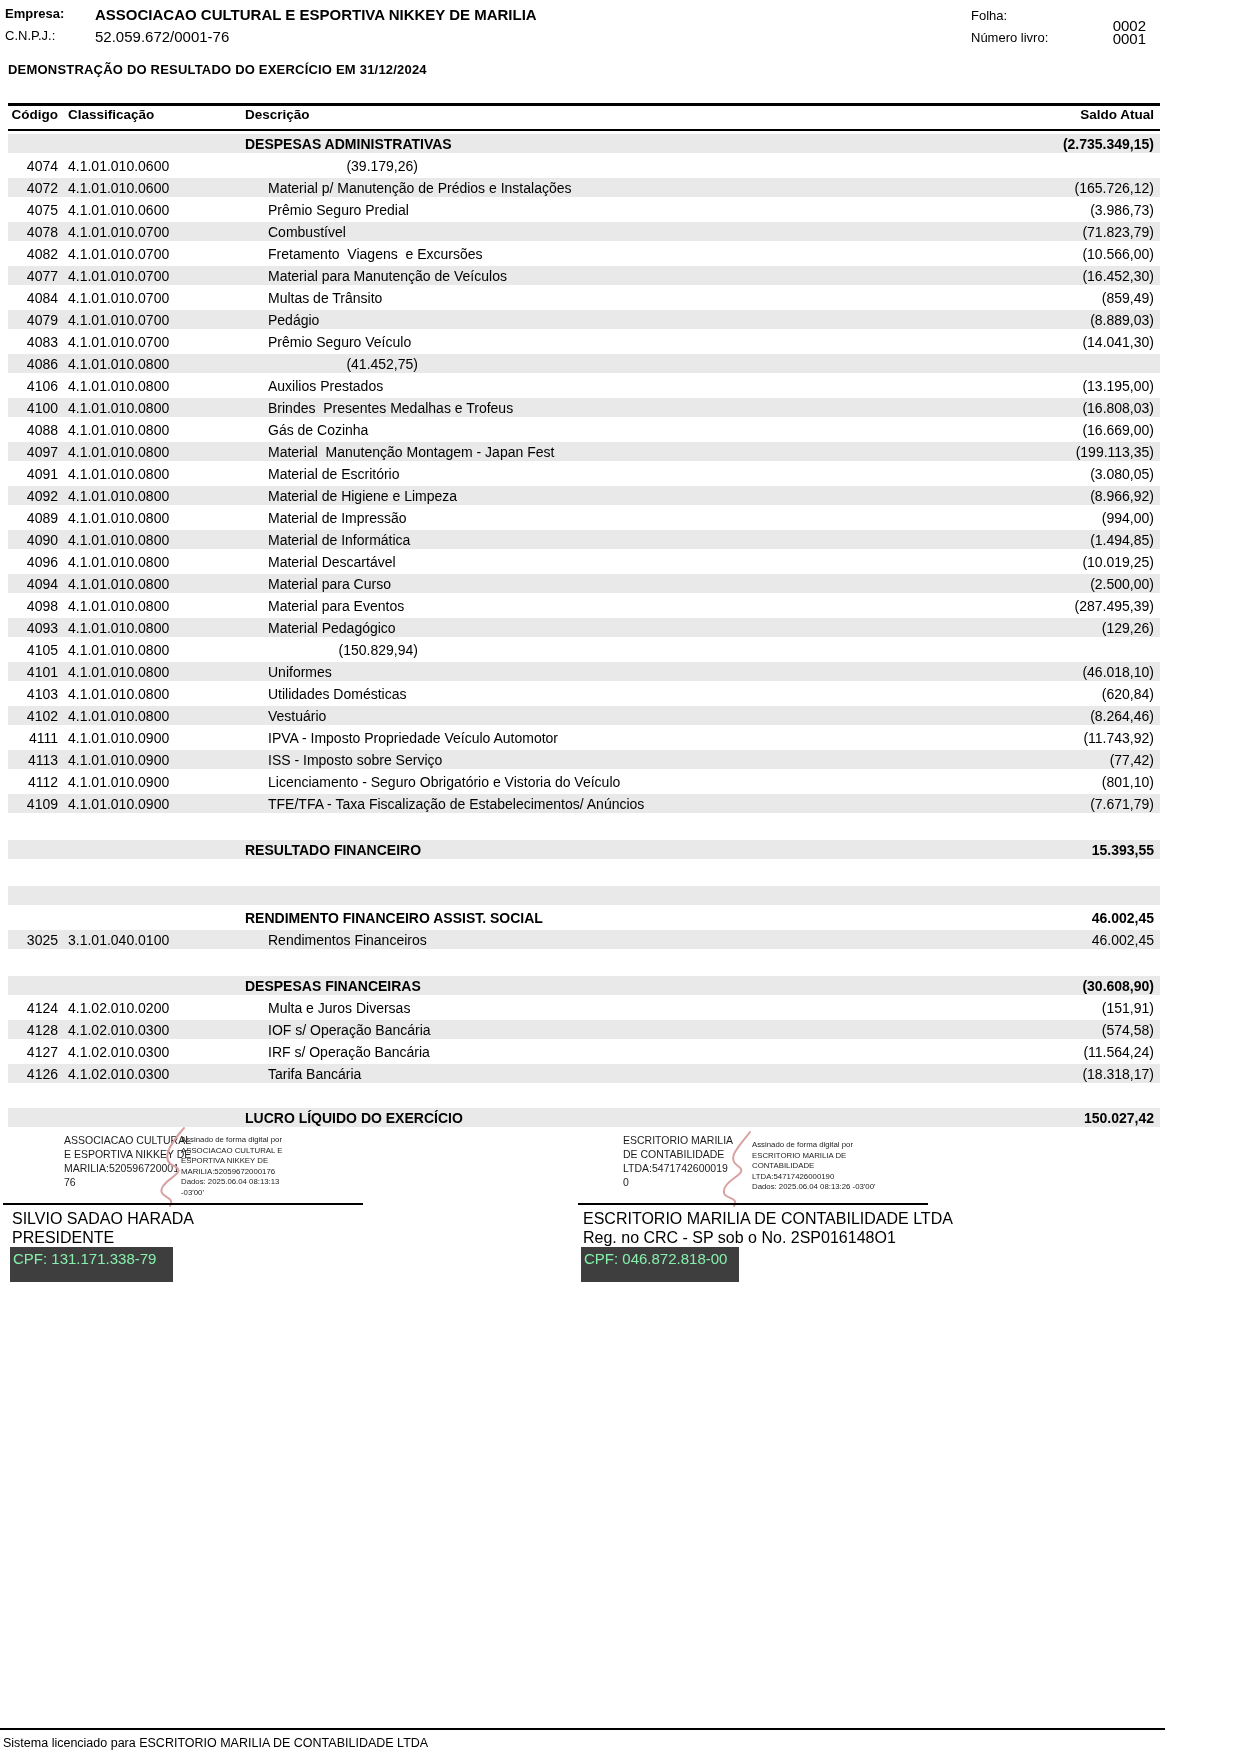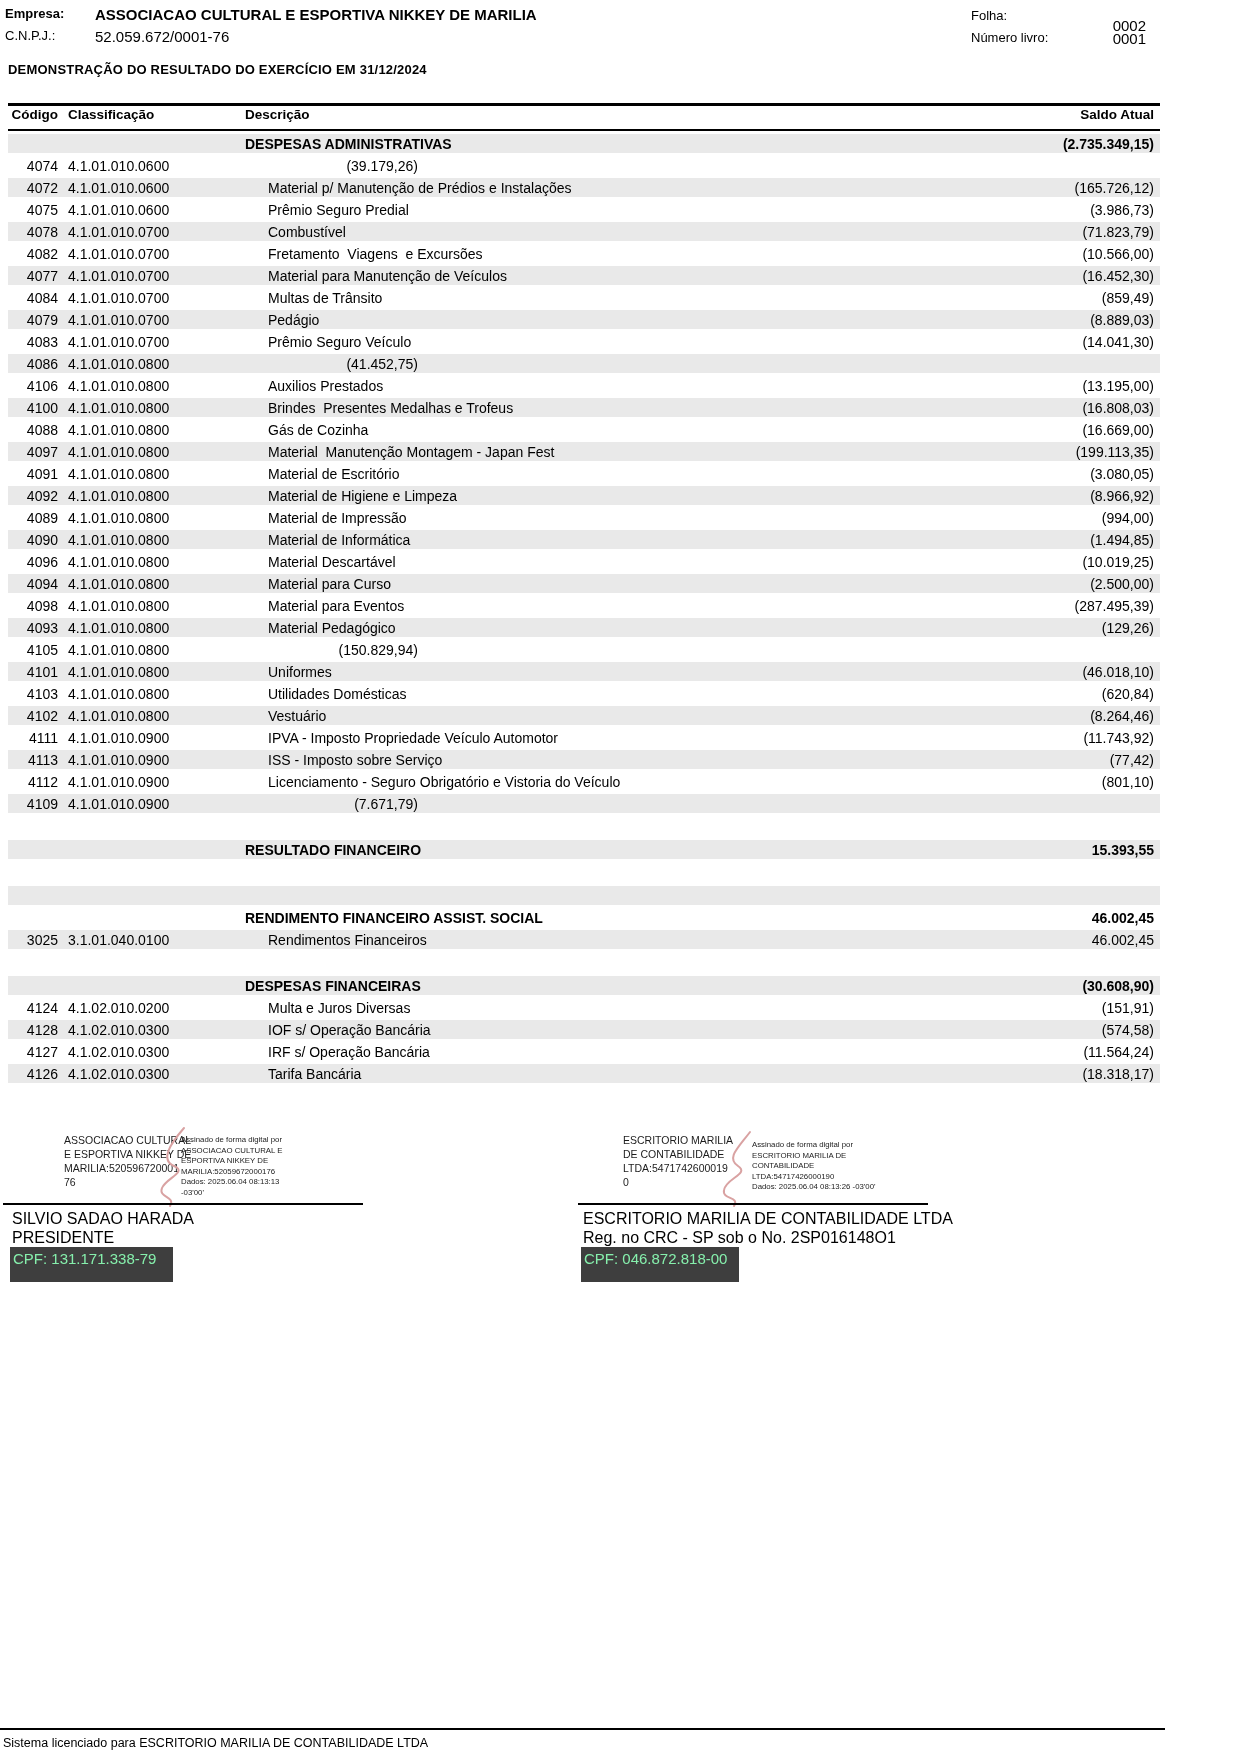--- a/index.html
+++ b/index.html
@@ -250,20 +250,21 @@
       </div>
       <div class="row">
         <div class="c-code">4112</div>
         <div class="c-class">4.1.01.010.0900</div>
         <div class="c-desc ind">Licenciamento - Seguro Obrigatório e Vistoria do Veículo</div>
         <div class="c-val">(801,10)</div>
       </div>
       <div class="row shaded">
         <div class="c-code">4109</div>
         <div class="c-class">4.1.01.010.0900</div>
+        <div class="c-desc ind">TFE/TFA - Taxa Fiscalização de Estabelecimentos/ Anúncios</div>
         <div class="c-val">(7.671,79)</div>
       </div>
       <div class="row spacer" style="height: 24px;"></div>
       <div class="row shaded sect">
         <div class="c-code"></div>
         <div class="c-class"></div>
         <div class="c-desc">RESULTADO FINANCEIRO</div>
         <div class="c-val">15.393,55</div>
       </div>
       <div class="row spacer" style="height: 24px;"></div>
@@ -310,20 +311,26 @@
         <div class="c-desc ind">IRF s/ Operação Bancária</div>
         <div class="c-val">(11.564,24)</div>
       </div>
       <div class="row shaded">
         <div class="c-code">4126</div>
         <div class="c-class">4.1.02.010.0300</div>
         <div class="c-desc ind">Tarifa Bancária</div>
         <div class="c-val">(18.318,17)</div>
       </div>
       <div class="row spacer" style="height: 22px;"></div>
+      <div class="row shaded sect">
+        <div class="c-code"></div>
+        <div class="c-class"></div>
+        <div class="c-desc">LUCRO LÍQUIDO DO EXERCÍCIO</div>
+        <div class="c-val">150.027,42</div>
+      </div>
     </div>
 
   <div class="abs sig-big" style="left:64px;top:1133px;width:155px;">ASSOCIACAO CULTURAL
 E ESPORTIVA NIKKEY DE
 MARILIA:520596720001
 76</div>
   <div class="abs sig-small" style="left:181px;top:1135px;width:140px;">Assinado de forma digital por
 ASSOCIACAO CULTURAL E
 ESPORTIVA NIKKEY DE
 MARILIA:52059672000176

